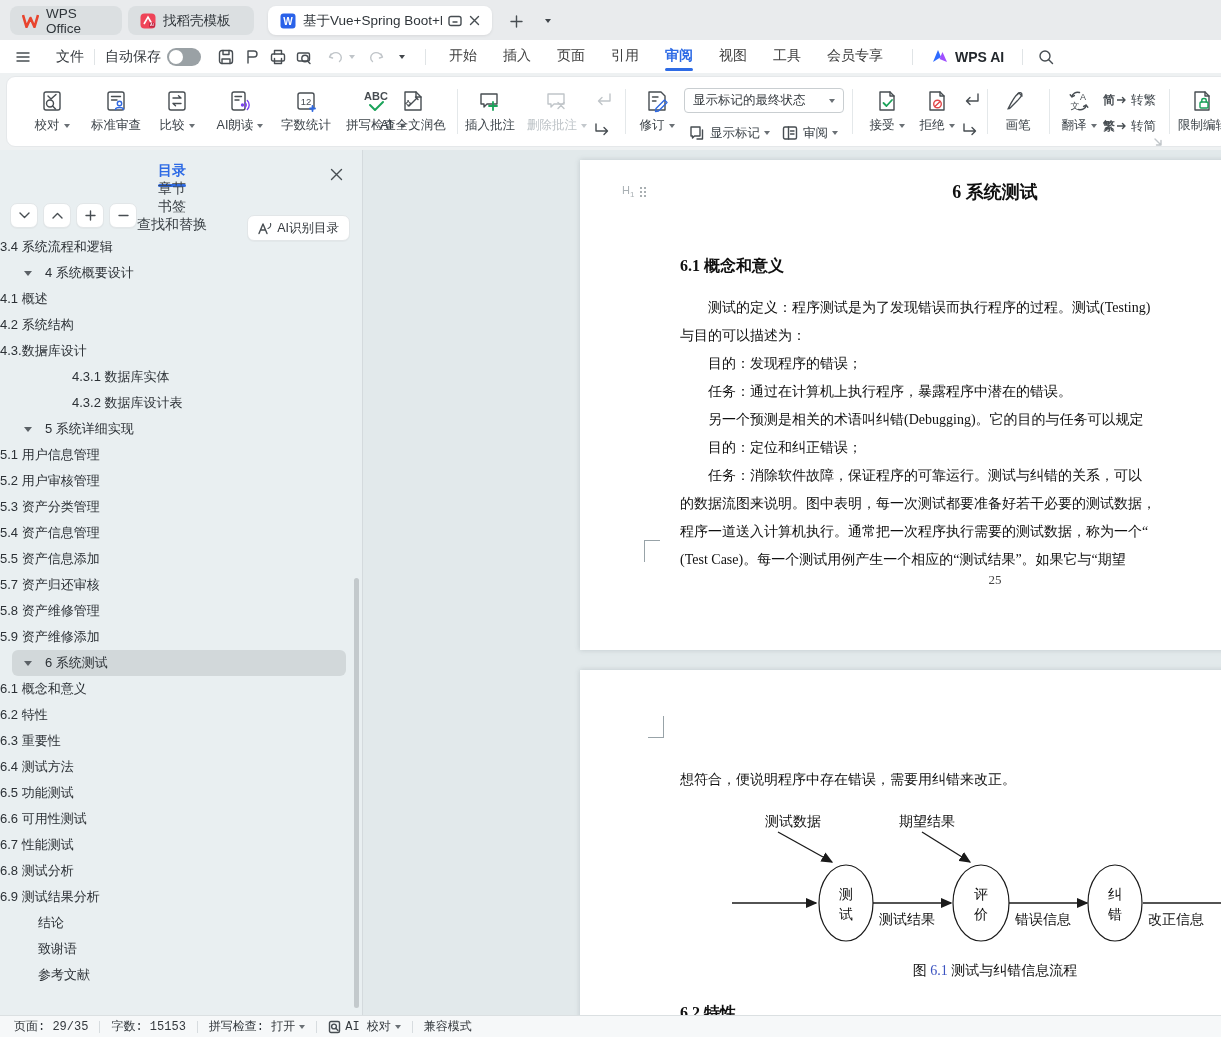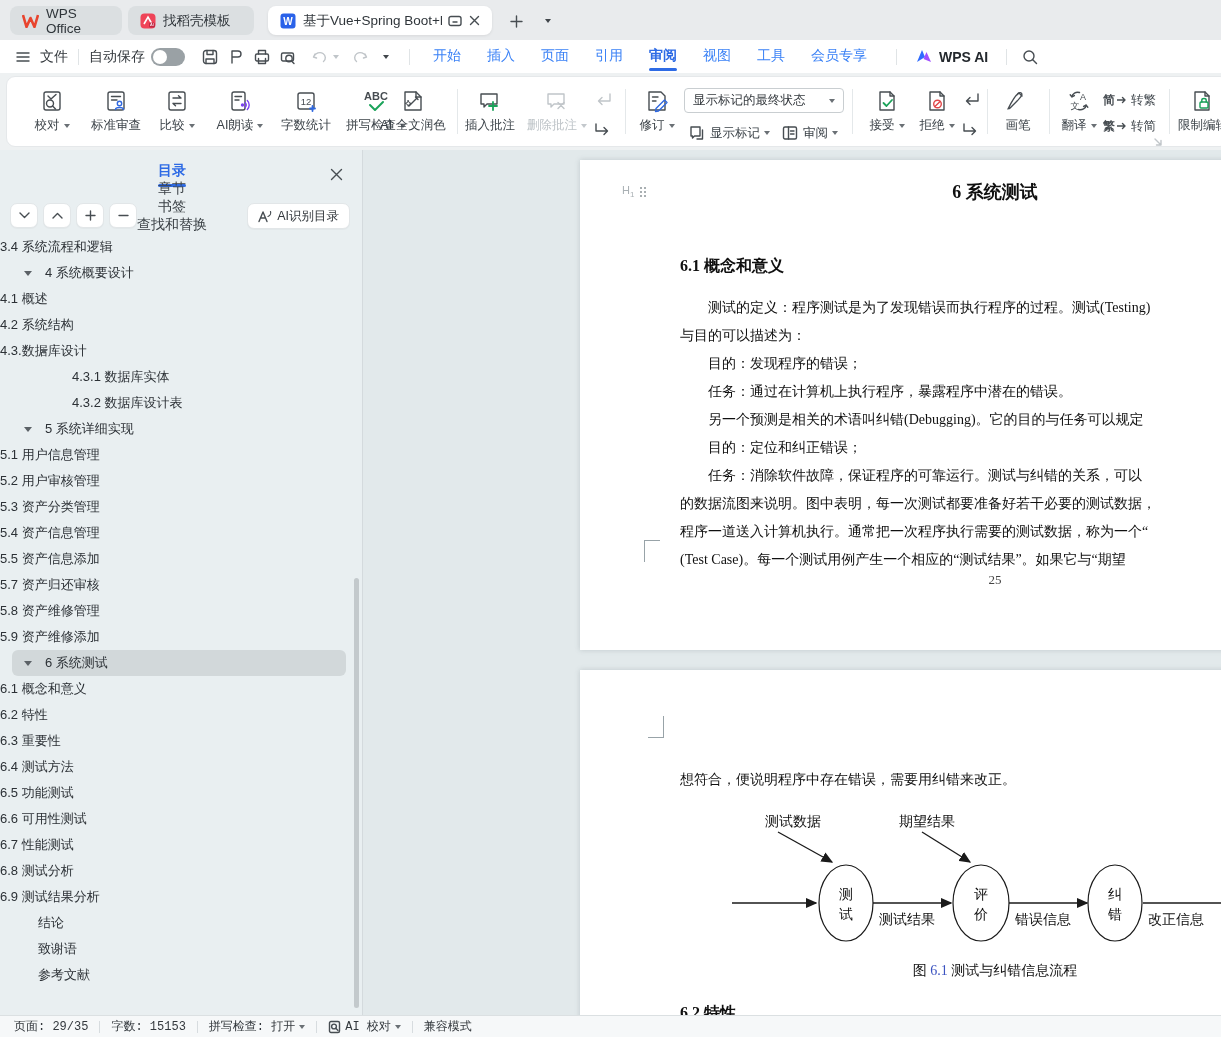--- a/index.html
+++ b/index.html
@@ -9,21 +9,21 @@
   
   #titlebar { position:absolute; left:0; top:0; width:1221px; height:40px; background:#e9ebed; }
   .tab { position:absolute; top:6px; height:29px; border-radius:8px; background:#dbdfe1; display:flex; align-items:center; padding:0 12px; font-size:13.5px; color:#2f353a; cursor:default; }
   .tab.active { background:#ffffff; box-shadow:0 1px 3px rgba(0,0,0,.08); }
   .tab .ticon { margin-right:7px; display:flex; }
   .tbtn { position:absolute; top:9px; width:24px; height:24px; display:flex; align-items:center; justify-content:center; border-radius:5px; }
 
   
   #menubar { position:absolute; left:0; top:40px; width:1221px; height:33px; background:#ffffff; display:flex; align-items:center; font-size:14px; }
   .mdiv { width:1px; height:16px; background:#e0e4e6; margin:0 10px; }
-  .menu-item { padding:0 13px; height:33px; line-height:31px; cursor:default; position:relative; color:#3b82f6; }
+  .menu-item { padding:0 13px; height:33px; line-height:31px; cursor:default; position:relative; color:#404040; }
   .menu-item.active { color:#2e6be5; font-weight:bold; }
   .menu-item.active::after { content:""; position:absolute; left:13px; right:13px; bottom:2px; height:3px; border-radius:2px; background:#2e6be5; }
   .qicon { width:26px; height:24px; display:flex; align-items:center; justify-content:center; }
   .toggle { width:34px; height:18px; border-radius:9px; background:#9aa1a5; position:relative; margin-left:6px; }
   .toggle .knob { position:absolute; left:2px; top:2px; width:14px; height:14px; border-radius:50%; background:#fff; }
 
   
   #ribbon { position:absolute; left:0; top:73px; width:1221px; height:77px; background:#eef1f2; }
   #ribbon-panel { position:absolute; left:6px; top:3px; right:-8px; bottom:3px; background:#fff; border:1px solid #e5e8ea; border-radius:9px; }
   .rbtn { position:absolute; top:8px; height:58px; text-align:center; cursor:default; }
@@ -49,21 +49,21 @@
 
   
   #sidebar { position:absolute; left:0; top:0; width:363px; height:865px; background:#e9eff1; border-right:1px solid #d4dadd; }
   .side-tabs { position:absolute; left:14px; top:12px; right:10px; height:30px; display:flex; align-items:center; font-size:14px;flex-direction:column; }
   .side-tab { margin-right:22px; position:relative; color:#3a4045; cursor:default; white-space:nowrap; }
   .side-tab.active { color:#2e6be5; font-weight:bold; }
   .side-tab.active::after { content:""; position:absolute; left:0; right:0; bottom:-7px; height:3px; border-radius:2px; background:#2e6be5; }
   .side-close { position:absolute; right:16px; top:14px; width:20px; height:20px; display:flex; align-items:center; justify-content:center; }
   .tool-row { position:absolute; left:10px; top:53px; right:10px; height:27px; }
   .sq-btn { position:absolute; top:0; width:28px; height:25px; background:#fff; border:1px solid #e2e6e8; border-radius:7px; display:flex; align-items:center; justify-content:center; box-shadow:0 1px 1px rgba(0,0,0,.03); }
-  .ai-toc-btn { position:absolute; right:2px; top:0; height:26px; background:#fff; border:1px solid #e2e6e8; border-radius:7px; display:flex; align-items:center; padding:0 10px; font-size:12.5px; color:#33383d; box-shadow:0 1px 1px rgba(0,0,0,.03); }
+  .ai-toc-btn { position:absolute; right:2px; top:12px; height:26px; background:#fff; border:1px solid #e2e6e8; border-radius:7px; display:flex; align-items:center; padding:0 10px; font-size:12.5px; color:#33383d; box-shadow:0 1px 1px rgba(0,0,0,.03); }
   .ai-toc-btn svg { margin-right:5px; }
   #toc-scroll { position:absolute; left:0; top:90px; right:6px; bottom:0; overflow:hidden; }
   #toc-list { margin-top:-6px; }
   .toc-row { position:relative; height:26px; line-height:26px; font-size:13px; color:#2c3136; white-space:nowrap; cursor:default; }
   .toc-row.selected { background:#d2d8da; border-radius:6px; margin:0 10px 0 12px; }
   .toc-row .tri { display:none; position:absolute; top:11px; width:0; height:0; border-left:4px solid transparent; border-right:4px solid transparent; border-top:5px solid #5b6166; }
   .toc-row.arrow .tri { display:block; }
   .toc-row.lvl0 .toc-text { margin-left:38px; }
   .toc-row.lvl1 .toc-text { margin-left:45px; }
   .toc-row.lvl1 .tri { left:24px; }
@@ -160,21 +160,21 @@
     <span class="caret" style="border-top-color:#41464b"></span>
   </div>
 </div>
 
 <div id="menubar">
   <span class="qicon" style="margin-left:10px">
     <svg class="lin" width="14" height="12" viewBox="0 0 14 12">
         <path d="M1 2 L13 2 M1 6 L13 6 M1 10 L13 10"></path>
       </svg>
   </span>
-  <span style="margin-left:4px">文件</span>
+  <span style="margin-left:20px">文件</span>
   <span class="mdiv"></span>
   <span>自动保存</span>
   <span class="toggle">
       <span class="knob"></span>
     </span>
   <span class="qicon" style="margin-left:12px">
     <svg class="lin" width="16" height="16" viewBox="0 0 16 16">
         <rect x="1.5" y="1.5" width="13" height="13" rx="2.5"></rect>
         <path d="M5 1.5 L5 5.5 L11 5.5 L11 1.5 M4 14.5 L4 10 L12 10 L12 14.5"></path>
       </svg>

